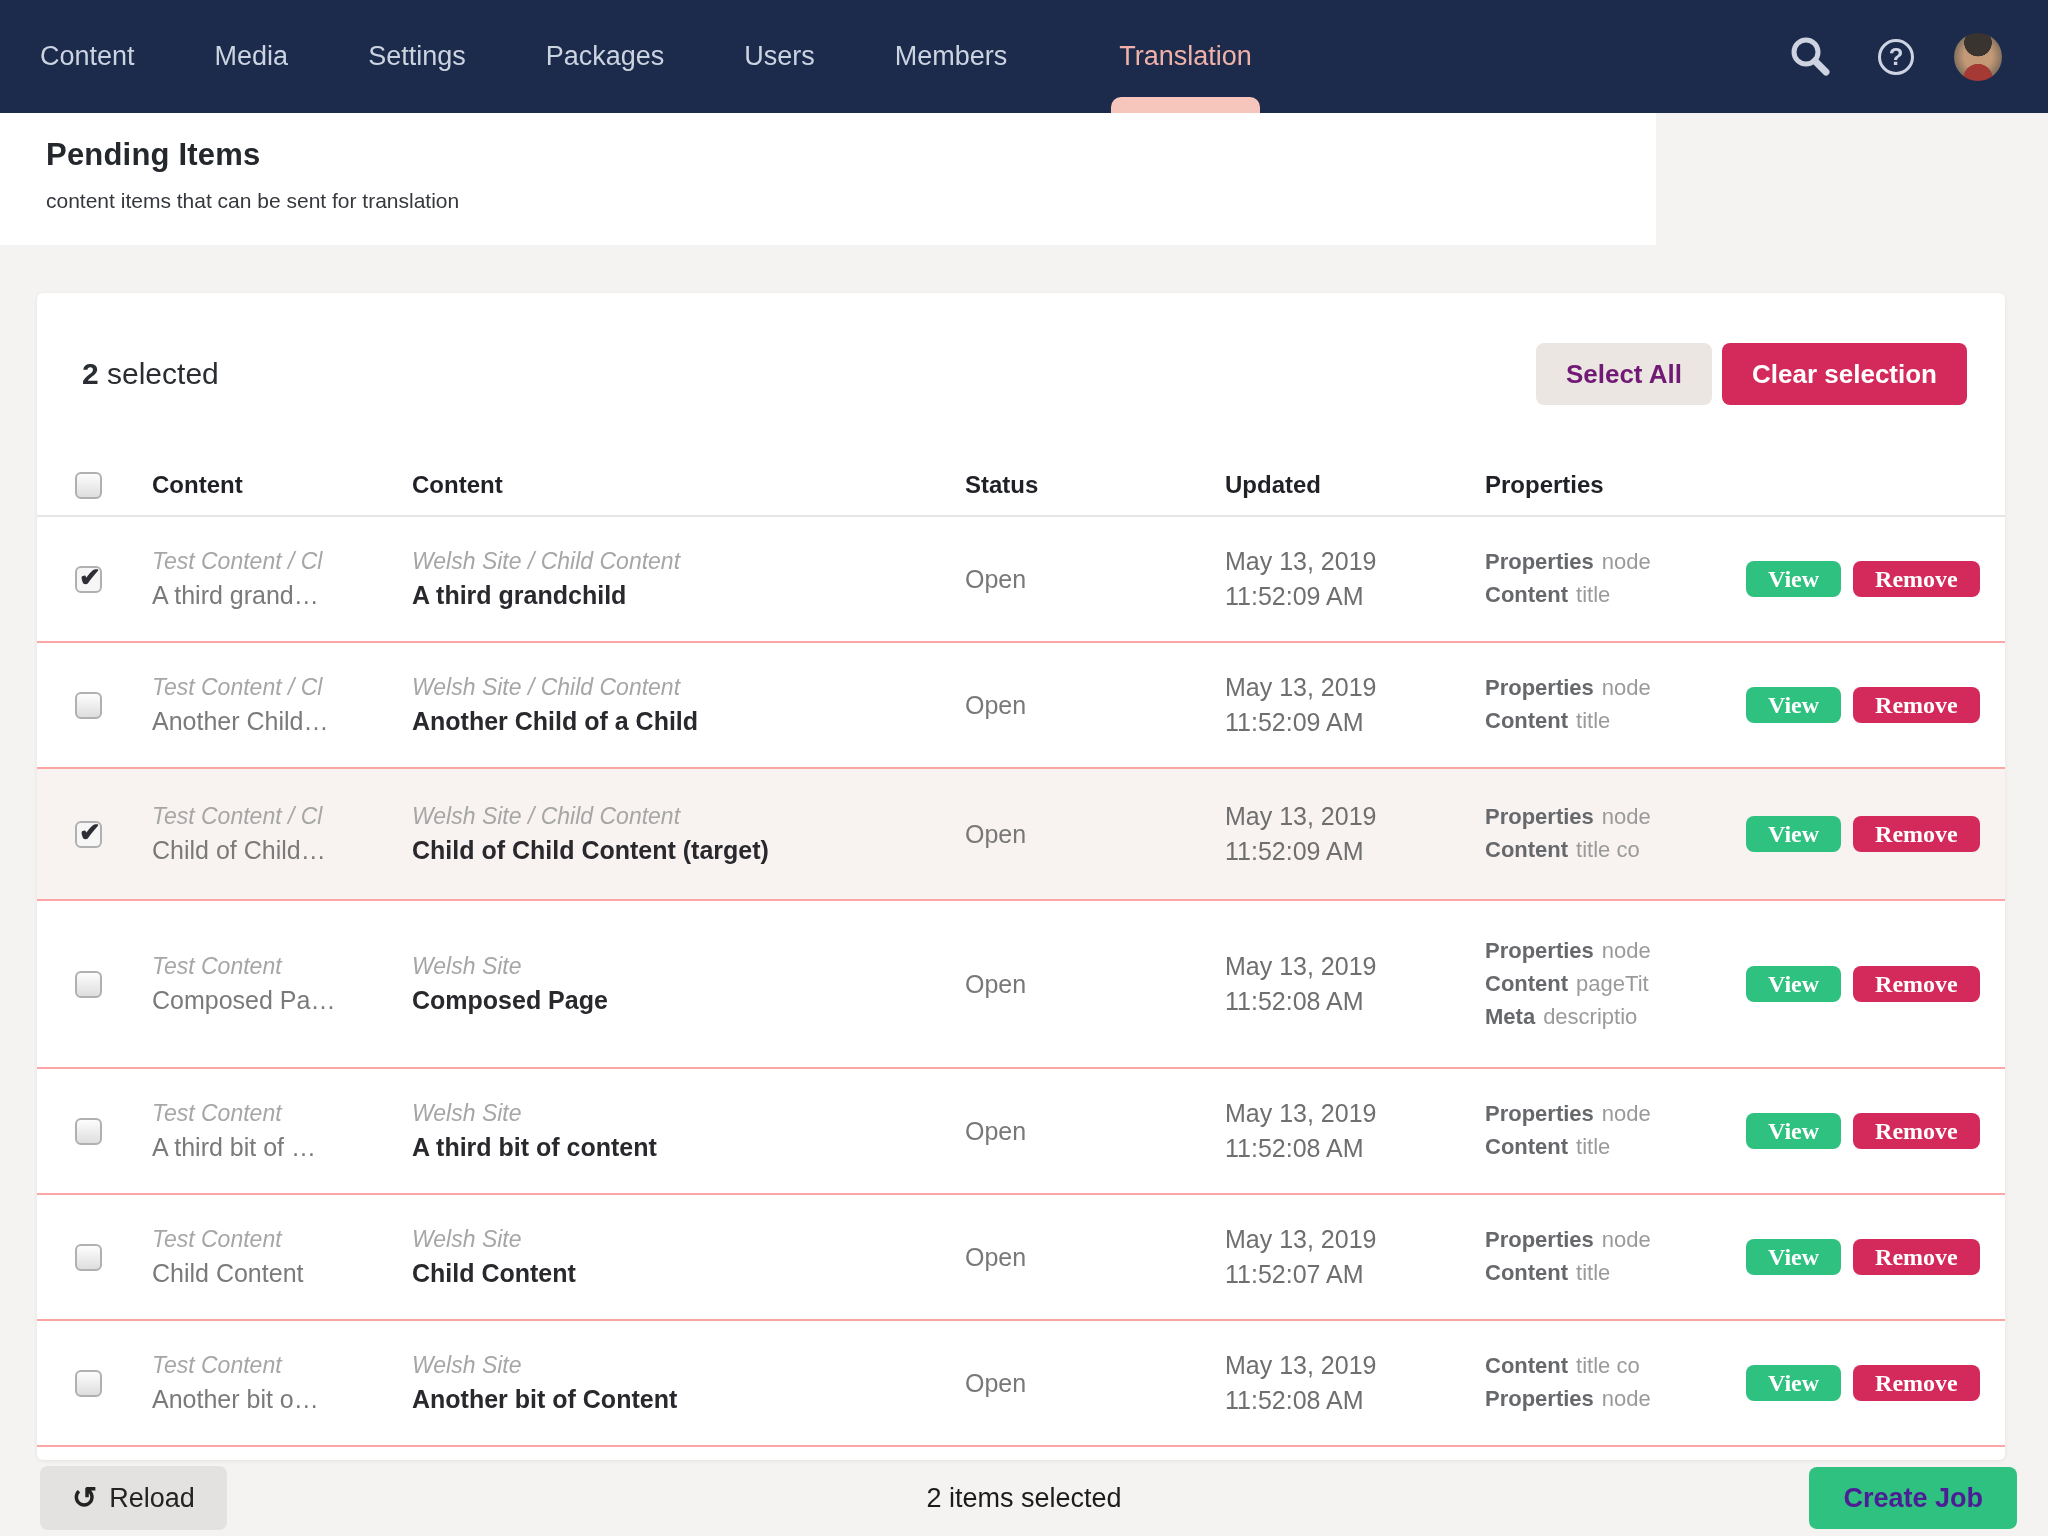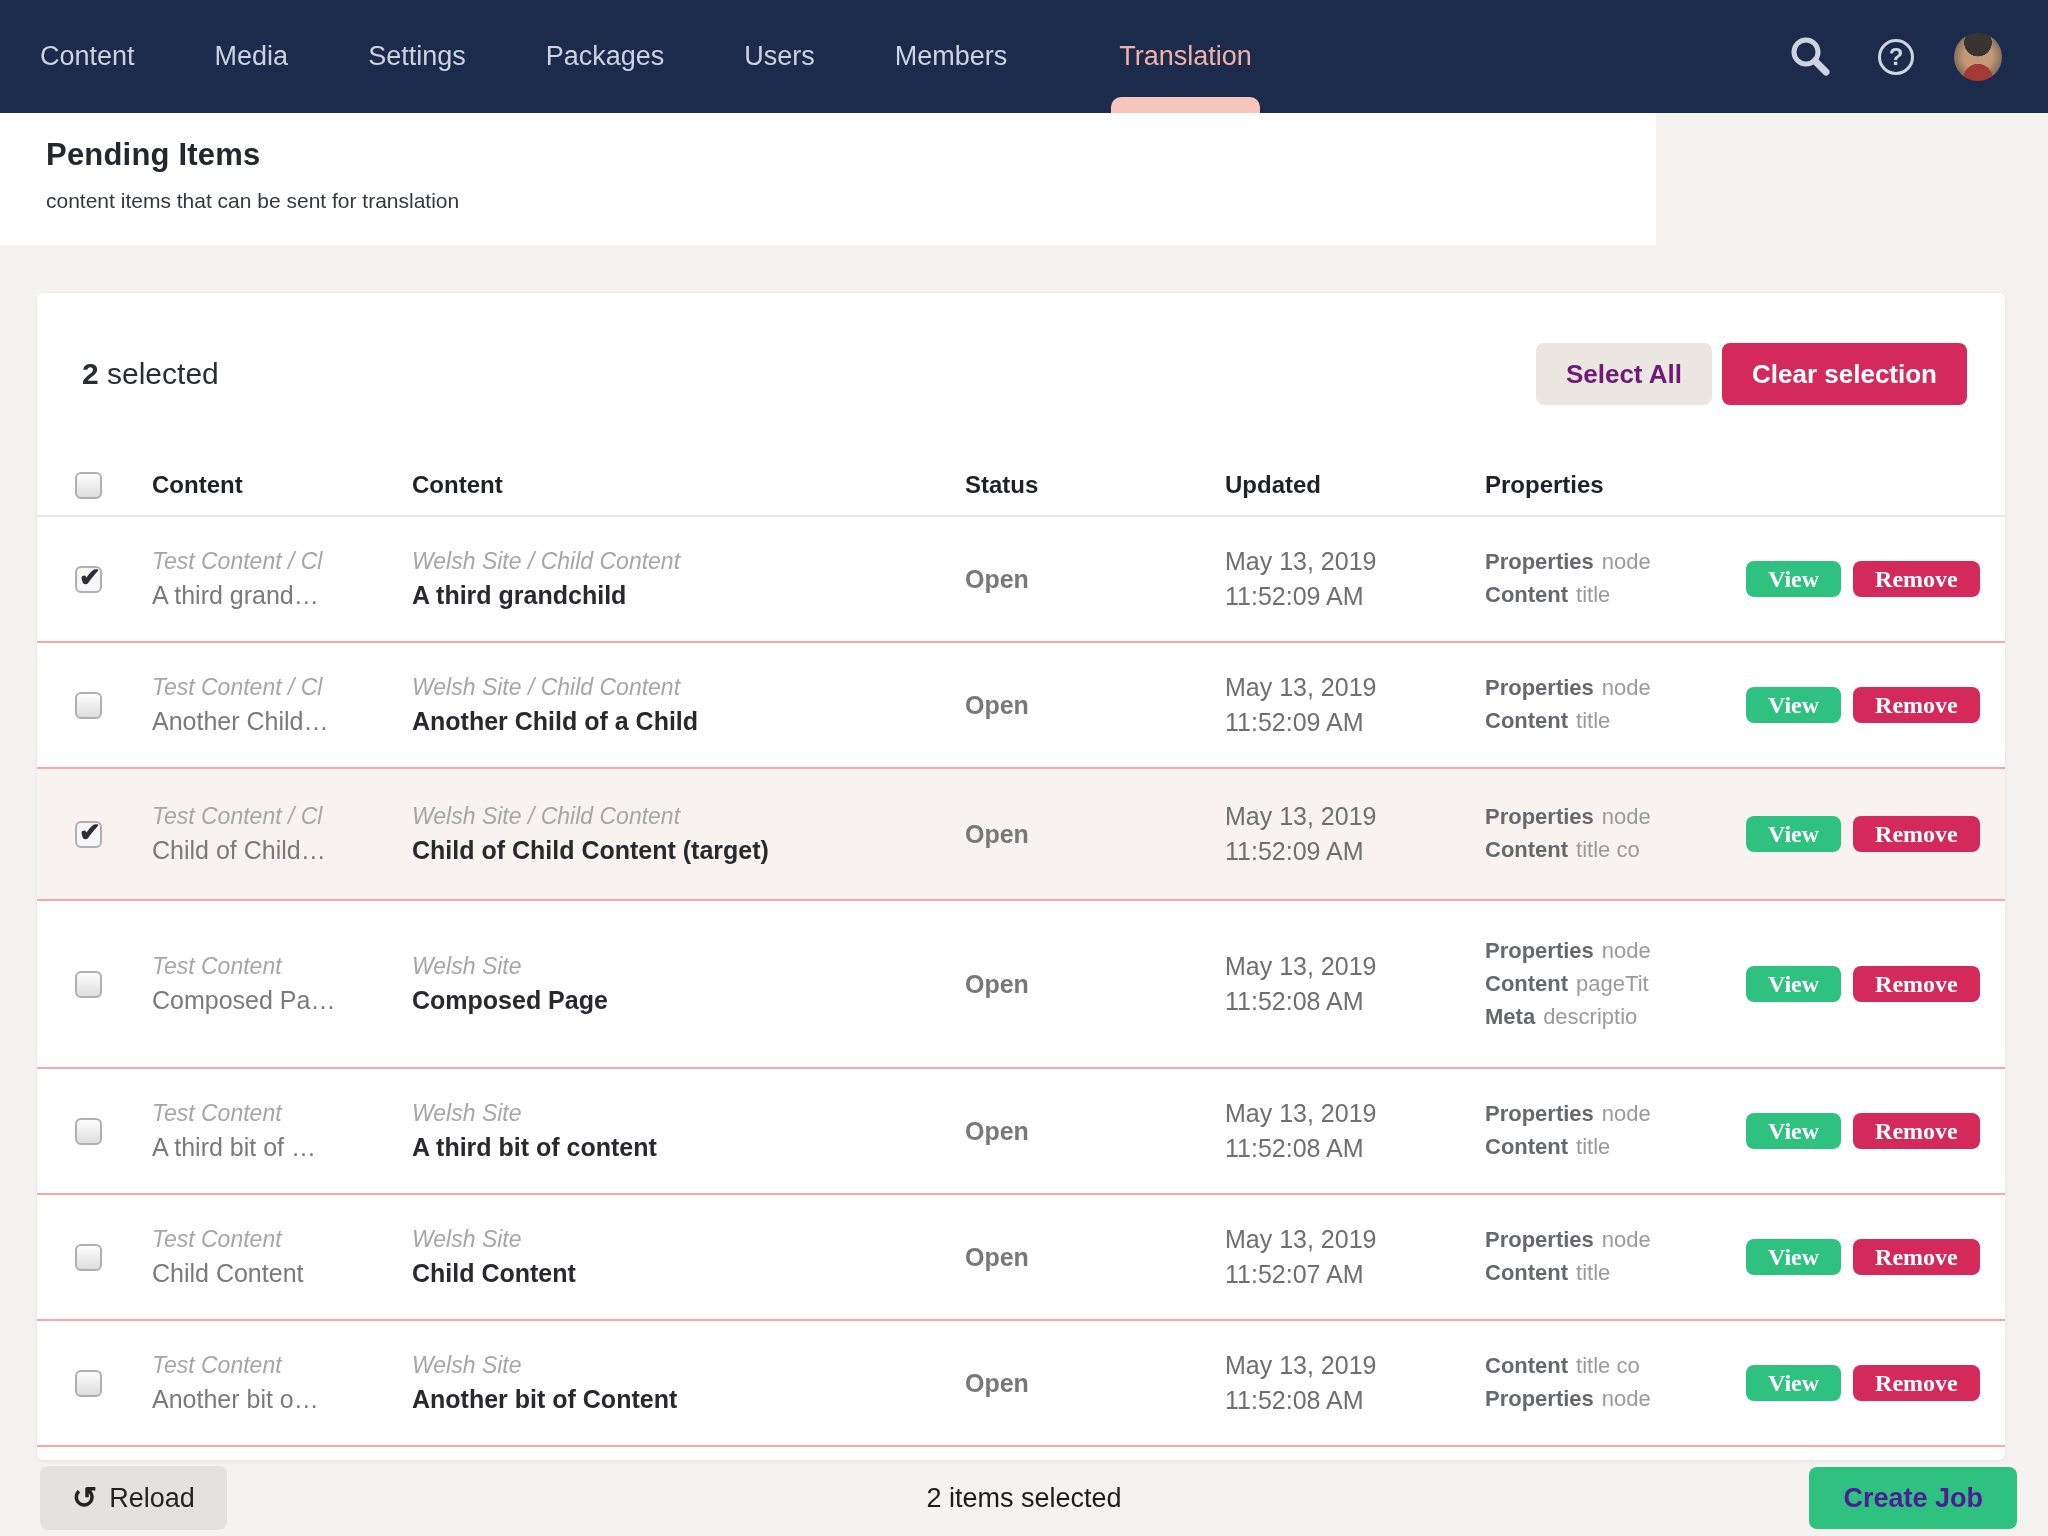--- a/index.html
+++ b/index.html
@@ -121,21 +121,21 @@
   .checkbox.checked { background:#f6f6f6; }
   .checkbox.checked::after {
     content:"\2714";
     position:absolute; left:2px; top:-6px;
     font-size:26px; font-weight:700; color:#2e2e34;
   }
   .stack2 { display:flex; flex-direction:column; gap:6px; overflow:hidden; white-space:nowrap; }
   .path-line { font-size:23px; font-style:italic; color:#a6a6a6; }
   .name-gray { font-size:25px; color:#7a7a7a; }
   .name-bold { font-size:25px; font-weight:700; color:#28282d; }
-  .status-cell { font-size:25px; color:#787878;font-weight:bold; }
+  .status-cell { font-size:25px; color:#787878; }
   .updated-cell { font-size:25px; color:#6f6f6f; line-height:35px; }
   .props-cell { overflow:hidden; white-space:nowrap; line-height:31px; }
   .prop-label { font-size:22px; font-weight:700; color:#66686c; }
   .prop-value { font-size:22px; color:#9a9a9a; margin-left:8px; }
   .actions-cell { display:flex; gap:12px; padding-left:37px; }
   .btn-sm {
     border:none; cursor:pointer;
     font-family:Liberation Serif, serif;
     font-weight:700; font-size:24px; color:#fff;
     border-radius:8px; height:36px; padding:0 22px;

